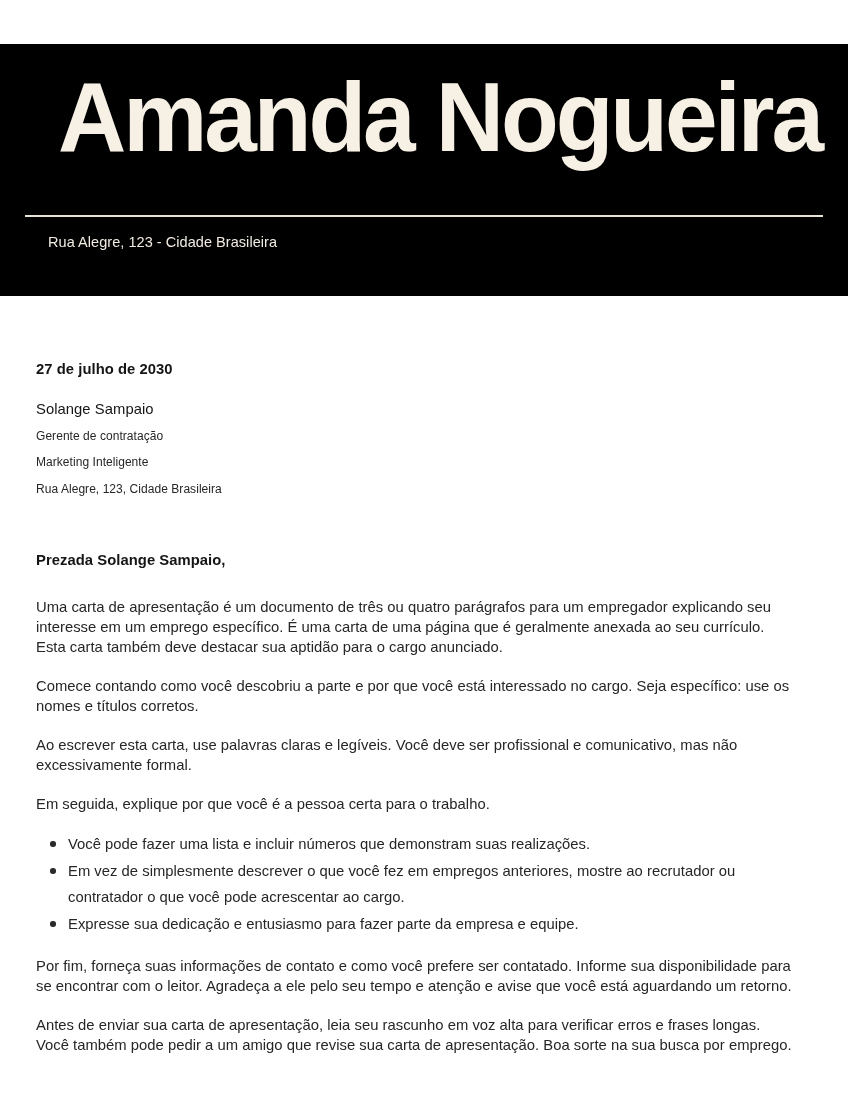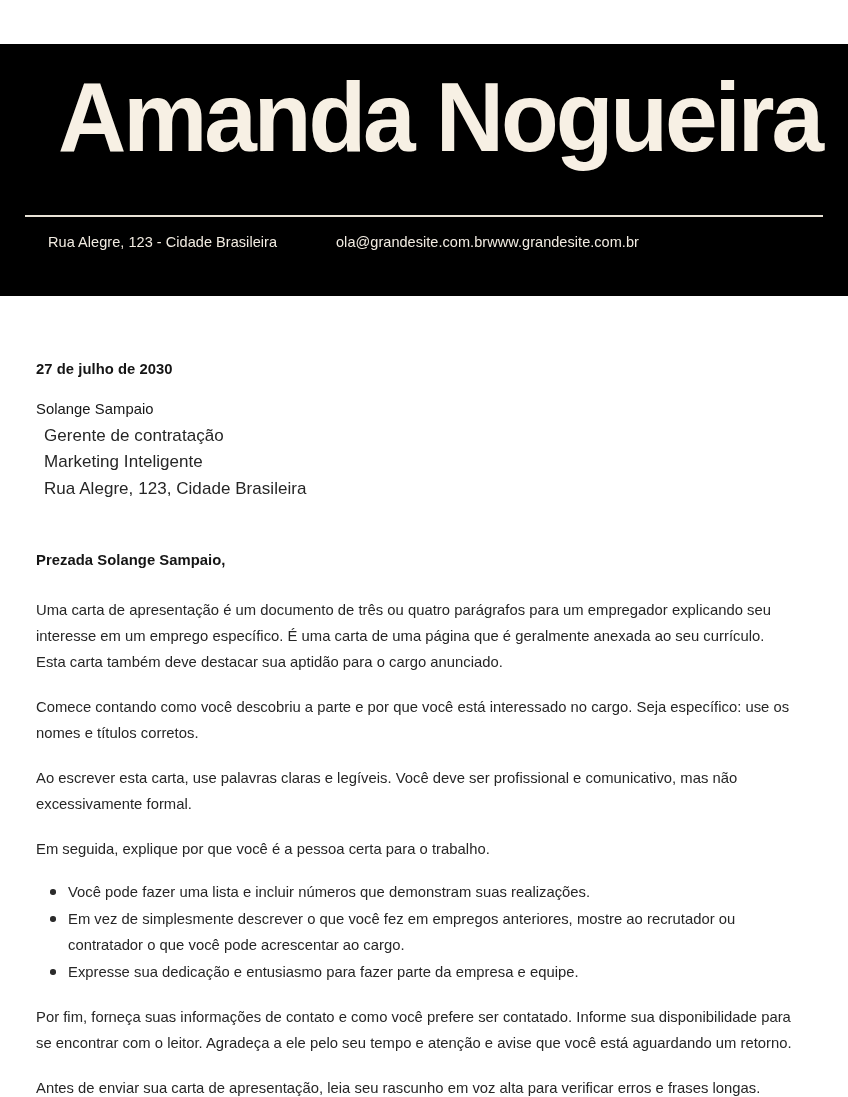--- a/index.html
+++ b/index.html
@@ -105,43 +105,42 @@
 
   .recipient-name {
     font-size:14.8px;
     font-weight:normal;
     line-height:26.5px;
     color:#151515;
     letter-spacing:0.05px;
   }
 
   .recipient-line {
-    font-size:17px;
+    font-size:12px;
     font-weight:normal;
     line-height:26.5px;
     color:#262626;
     letter-spacing:0.05px;
-    margin-left:8px;
   }
 
   .salutation {
     margin-top:48px;
     font-size:14.8px;
     font-weight:bold;
     line-height:20px;
     color:#151515;
     letter-spacing:0.05px;
   }
 
   .para {
     margin-top:19px;
     width:758px;
     font-size:14.8px;
     font-weight:normal;
-    line-height:26px;
+    line-height:20px;
     color:#262626;
     letter-spacing:0.02px;
     text-align:left;
   }
 
   .para.first { margin-top:27px; }
 
   .bullet-list {
     margin-top:17px;
     width:758px;
@@ -182,24 +181,20 @@
     <div class="header-name">Amanda Nogueira</div>
 
     <div class="header-rule"></div>
 
     <div class="contact-row">
 
       <div class="contact-col col-address">
         <span class="contact-line">Rua Alegre, 123 - Cidade Brasileira</span>
       </div>
 
-      <div class="contact-col col-web">
-        <span class="contact-line">ola@grandesite.com.br</span>
-        <span class="contact-line">www.grandesite.com.br</span>
-      </div>
 
     </div>
   </div>
 
   <div class="body-area">
 
     <div class="date-line">27 de julho de 2030</div>
 
     <div class="recipient">
       <div class="recipient-name">Solange Sampaio</div>

